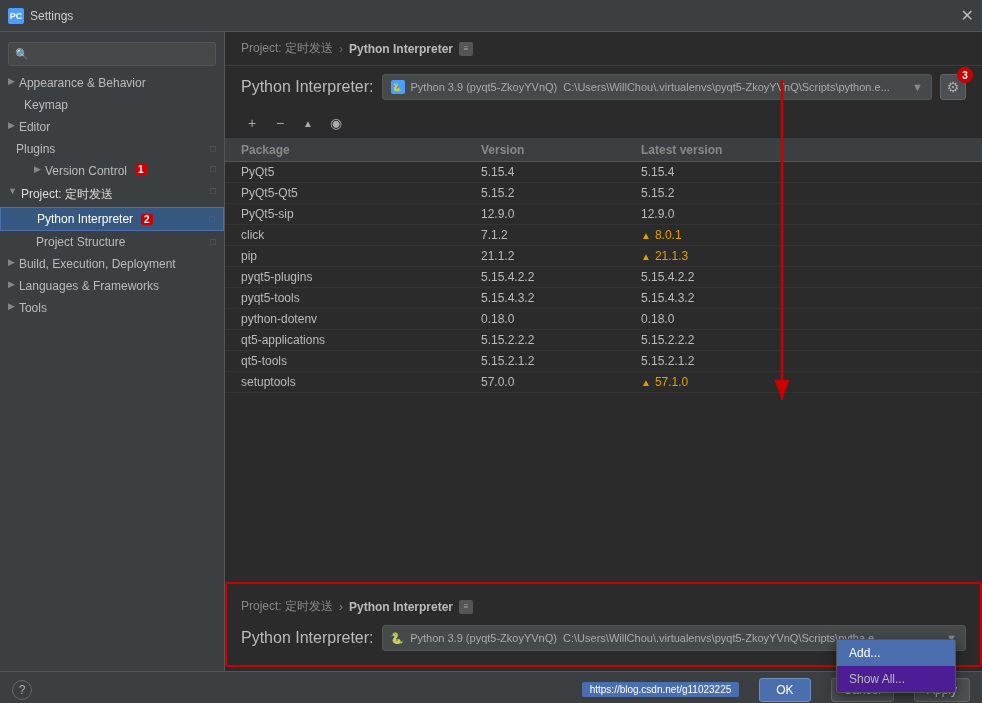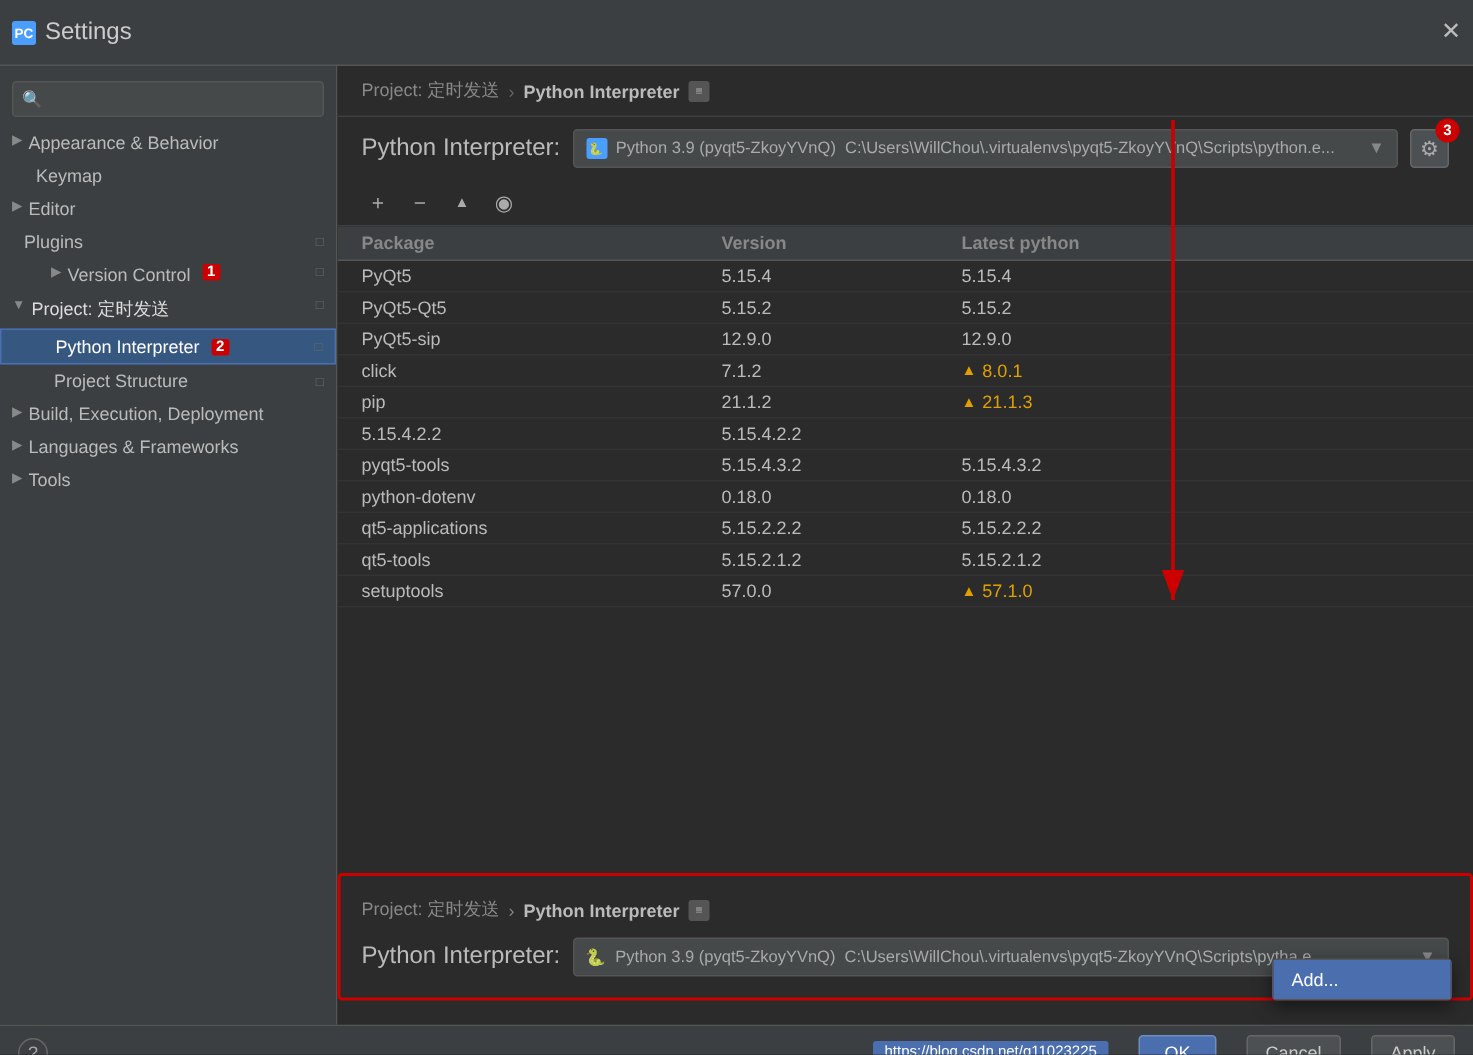--- a/index.html
+++ b/index.html
@@ -13,21 +13,21 @@
       overflow: hidden;
       position: relative;
     }
 
     
     .title-bar {
       display: flex;
       align-items: center;
       justify-content: space-between;
       background: #3c3f41;
-      height: 44px;
+      height: 32px;
       padding: 0 8px;
       border-bottom: 1px solid #555;
     }
     .title-bar-left {
       display: flex;
       align-items: center;
       gap: 6px;
     }
     .title-bar-icon {
       width: 16px;
@@ -36,21 +36,21 @@
       border-radius: 2px;
       display: flex;
       align-items: center;
       justify-content: center;
       font-size: 9px;
       font-weight: bold;
       color: white;
     }
     .title-bar-title {
       color: #ccc;
-      font-size: 16px;
+      font-size: 12px;
     }
     .title-close {
       cursor: pointer;
       font-size: 16px;
       color: #bbb;
       line-height: 1;
     }
 
     
     .main-container {
@@ -380,21 +380,21 @@
       align-items: center;
       padding: 0 8px;
       gap: 6px;
       cursor: pointer;
       color: #aaa;
       font-size: 11px;
       overflow: hidden;
     }
     .dropdown-menu {
       position: absolute;
-      right: 12px;
+      right: 24px;
       top: 55px;
       background: #4c1d95;
       border: 1px solid #555;
       border-radius: 3px;
       min-width: 120px;
       z-index: 20;
       box-shadow: 0 4px 12px rgba(0,0,0,0.5);
     }
     .dropdown-item {
       padding: 6px 12px;
@@ -514,21 +514,21 @@
       <button class="toolbar-btn">+</button>
       <button class="toolbar-btn">−</button>
       <button class="toolbar-btn" style="font-size:10px;">▲</button>
       <button class="toolbar-btn">◉</button>
     </div>
 
     <div class="pkg-table">
       <div class="pkg-table-header">
         <span>Package</span>
         <span>Version</span>
-        <span>Latest python</span>
+        <span>Latest version</span>
       </div>
 
       <div class="pkg-row">
         <span>PyQt5</span>
         <span>5.15.4</span>
         <span>5.15.4</span>
       </div>
       <div class="pkg-row">
         <span>PyQt5-Qt5</span>
         <span>5.15.2</span>
@@ -543,20 +543,21 @@
         <span>click</span>
         <span>7.1.2</span>
         <span class="pkg-version-update"><span class="update-arrow">▲</span> 8.0.1</span>
       </div>
       <div class="pkg-row">
         <span>pip</span>
         <span>21.1.2</span>
         <span class="pkg-version-update"><span class="update-arrow">▲</span> 21.1.3</span>
       </div>
       <div class="pkg-row">
+        <span>pyqt5-plugins</span>
         <span>5.15.4.2.2</span>
         <span>5.15.4.2.2</span>
       </div>
       <div class="pkg-row">
         <span>pyqt5-tools</span>
         <span>5.15.4.3.2</span>
         <span>5.15.4.3.2</span>
       </div>
       <div class="pkg-row">
         <span>python-dotenv</span>
@@ -592,20 +593,21 @@
       <div class="popup-interpreter-row">
         <span class="interpreter-label">Python Interpreter:</span>
         <div class="popup-interpreter-select">
           <span>🐍</span>
           <span style="overflow:hidden; white-space:nowrap; text-overflow:ellipsis;">Python 3.9 (pyqt5-ZkoyYVnQ)&nbsp;&nbsp;C:\Users\WillChou\.virtualenvs\pyqt5-ZkoyYVnQ\Scripts\pytha.e...</span>
           <span style="margin-left:auto; color:#888;">▼</span>
         </div>
 
         <div class="dropdown-menu">
           <div class="dropdown-item active">Add...</div>
+          <div class="dropdown-item">Show All...</div>
         </div>
       </div>
     </div>
 
     <svg style="position:absolute; top:60px; right:80px; width:200px; height:380px; pointer-events:none; z-index:20;">
 
       <defs>
         <marker id="arrowhead" markerWidth="8" markerHeight="6" refX="8" refY="3" orient="auto">
           <polygon points="0 0, 8 3, 0 6" fill="#cc0000"></polygon>
         </marker>

